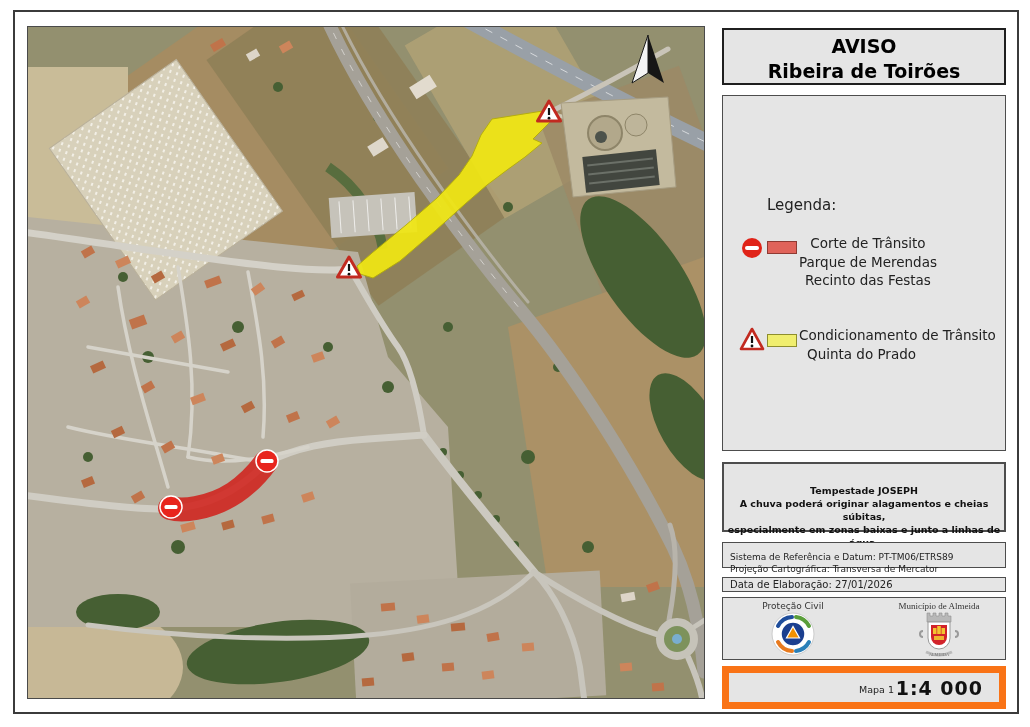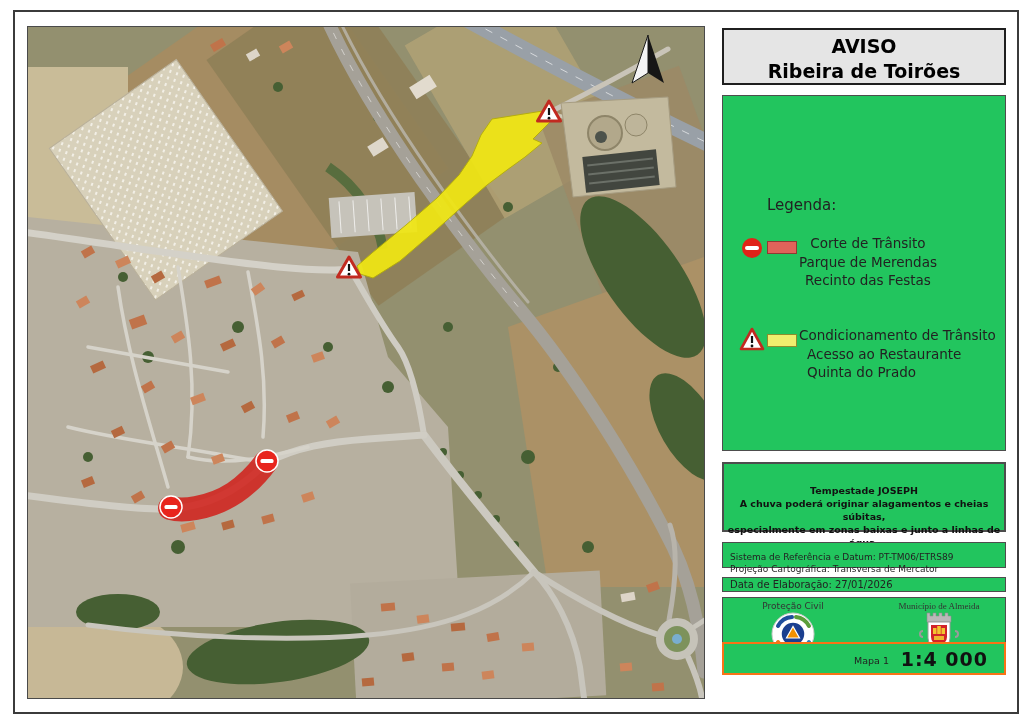--- a/index.html
+++ b/index.html
@@ -1,39 +1,39 @@
 <!DOCTYPE html>
 <html><head>
 <meta charset="utf-8">
 <style>
   html,body{margin:0;padding:0;background:#fff;}
   #page{position:relative;width:1030px;height:727px;background:#fff;font-family:"DejaVu Sans",sans-serif;color:#1a1a1a;overflow:hidden;}
   .abs{position:absolute;}
   #outer-border{left:13px;top:10px;width:1002px;height:700px;border:2px solid #3b3b3b;}
   #map-frame{left:27px;top:26px;width:676px;height:671px;border:1px solid #4a4a4a;overflow:hidden;background:#93906f;}
-  .box{position:absolute;left:722px;width:284px;background:#22c55e;border:1px solid #4d4d4d;box-sizing:border-box;}
+  .box{position:absolute;left:722px;width:284px;background:#e5e5e5;border:1px solid #4d4d4d;box-sizing:border-box;}
   #title-box{top:28px;height:57px;background:#e5e5e5;border:2px solid #1f1f1f;text-align:center;padding-top:4px;}
   #title-box .t{font-size:19px;font-weight:bold;line-height:25px;color:#000;}
   #legend-box{top:95px;height:356px;}
   #legend-heading{left:44px;top:100px;font-size:15px;color:#222;}
   .leg-noentry{left:19px;width:20px;height:20px;border-radius:50%;background:#e02318;}
   .leg-noentry i{position:absolute;left:3px;top:8px;width:14px;height:4px;background:#fff;border-radius:2px;}
   .leg-swatch{width:30px;height:13px;border:1px solid #8f3a33;box-sizing:border-box;}
   #swatch-red{left:44px;top:145px;background:#e0635a;}
   #swatch-yellow{left:44px;top:238px;background:#f0ee6e;border-color:#8e8e2d;}
   .leg-text{left:76px;font-size:13.5px;line-height:18.5px;color:#222;}
   .leg-text .ind{margin-left:8px;}
   #notice-box{top:462px;height:70px;border:2px solid #4d4d4d;text-align:center;padding-top:20px;font-size:9.5px;font-weight:bold;line-height:13px;color:#111;}
   #reference-box{top:542px;height:26px;font-size:9px;line-height:12px;padding:8px 7px;color:#222;}
   #date-box{top:577px;height:15px;font-size:10px;line-height:13px;padding:0 7px;color:#222;}
   #credits-box{top:597px;height:63px;}
   .cred-col{position:absolute;top:3px;text-align:center;font-size:9px;color:#333;}
   #cred-left{left:10px;width:120px;}
   #cred-right{left:152px;width:128px;font-family:Liberation Serif, serif;}
-  #footer-box{top:642px;height:33px;border:2px solid #f97316;}
+  #footer-box{top:666px;height:43px;border:7px solid #f97316;}
   #map-number{left:130px;top:11px;font-size:9.5px;color:#222;}
   #map-scale{right:16px;top:4px;font-size:19px;font-weight:bold;color:#111;letter-spacing:1px;}
 </style>
 </head>
 <body>
 
 <div id="page">
   <div class="abs" id="outer-border"></div>
 
   <div class="abs" id="map-frame">
@@ -331,21 +331,20 @@
     <div class="abs" style="left:16px;top:231px;">
       <svg width="26" height="24" viewBox="0 0 26 24">
         <polygon points="13,2 24,22 2,22" fill="#ffffff" stroke="#c22a20" stroke-width="2.6" stroke-linejoin="round"></polygon>
         <line x1="13" y1="9" x2="13" y2="16" stroke="#111" stroke-width="2.2"></line>
         <circle cx="13" cy="19" r="1.4" fill="#111"></circle>
       </svg>
     </div>
     <div class="abs leg-swatch" id="swatch-yellow"></div>
     <div class="abs leg-text" style="top:230px;">
       <div>Condicionamento de Trânsito</div>
-      <div class="ind">Acesso ao Restaurante</div>
       <div class="ind">Quinta do Prado</div>
     </div>
   </div>
 
   <div class="box" id="notice-box">
     <div>Tempestade JOSEPH</div>
     <div>A chuva poderá originar alagamentos e cheias súbitas,</div>
     <div>especialmente em zonas baixas e junto a linhas de água.</div>
   </div>
 

